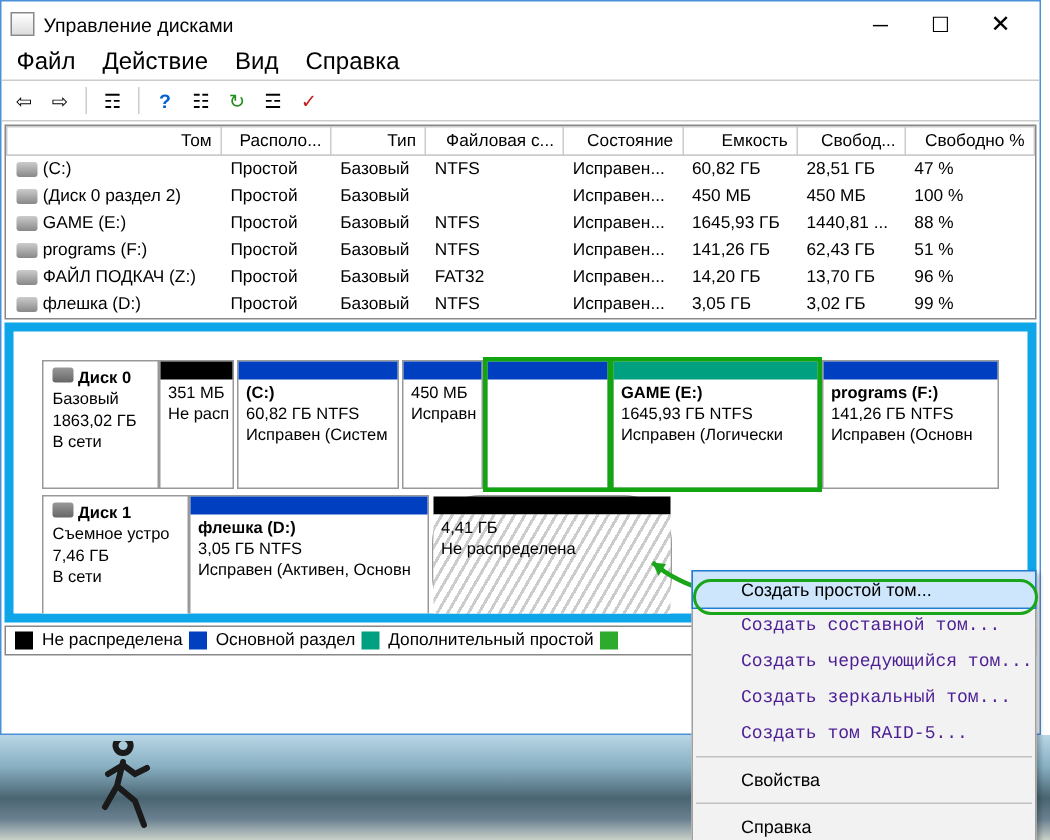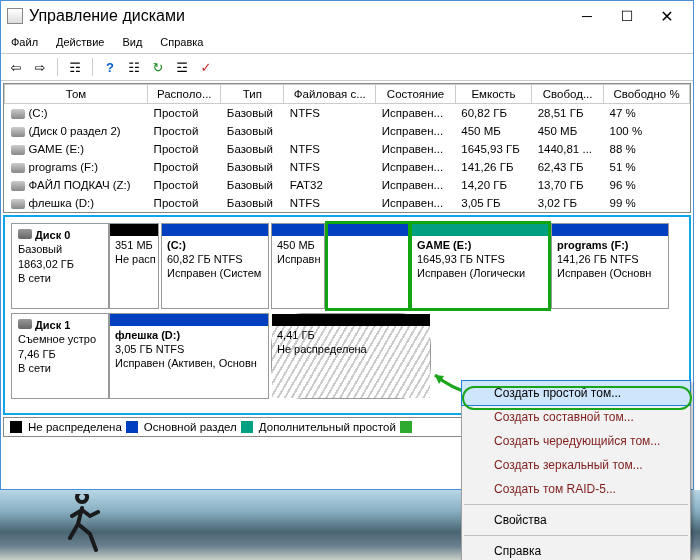--- a/index.html
+++ b/index.html
@@ -2,60 +2,60 @@
 <html><head>
 <meta charset="utf-8">
 <style>
   * { box-sizing: border-box; margin: 0; padding: 0; }
   body { font-family: "Segoe UI", Tahoma, sans-serif; font-size: 12px; background: #fff; width: 700px; height: 560px; overflow: hidden; position: relative; }
   
   .window { border: 1px solid #4a90d9; width: 694px; height: 490px; background: #fff; position: relative; }
   
   .titlebar { height: 30px; display: flex; align-items: center; padding: 0 6px; }
   .titlebar .app-icon { width: 16px; height: 16px; margin-right: 6px; border: 1px solid #888; background: linear-gradient(#fff,#ddd); }
-  .titlebar .title { flex: 1; font-size: 16px; }
+  .titlebar .title { flex: 1; font-size: 13px; }
   .win-btns { display: flex; }
   .win-btn { width: 40px; height: 28px; display: flex; align-items: center; justify-content: center; font-size: 14px; cursor: pointer; }
   .win-btn.close { font-size: 16px; }
   
   .menubar { height: 22px; display: flex; align-items: center; padding: 2px 10px; gap: 18px; }
-  .menubar span { font-size: 11px; cursor: pointer; }
+  .menubar span { font-size: 16px; cursor: pointer; }
   
   .toolbar { height: 28px; border-top: 1px solid #ccc; border-bottom: 1px solid #ccc; display: flex; align-items: center; padding: 0 4px; gap: 2px; }
   .tb-btn { width: 22px; height: 22px; display:flex; align-items:center; justify-content:center; border: 1px solid transparent; font-size: 13px; cursor: pointer;}
   .tb-sep { width: 1px; height: 18px; background: #ccc; margin: 0 4px; }
   
   .listpane { border: 1px solid #888; margin: 2px; }
   table.vols { width: 100%; border-collapse: collapse; font-size: 11.5px; }
-  table.vols th { background: #fff; border: 1px solid #ccc; text-align: center; padding: 3px 6px; font-weight: normal; }
+  table.vols th { background: #fff; border: 1px solid #ccc; text-align: right; padding: 3px 6px; font-weight: normal; }
   table.vols td { padding: 3px 6px; border: none; white-space: nowrap; }
   .disk-ico { display:inline-block; width:14px; height:10px; background:linear-gradient(#ccc,#888); border-radius:2px; margin-right:4px; vertical-align:middle;}
   
-  .graphpane { border: 2px solid #0ea5e9; margin: 2px; padding: 6px; height: 200px; overflow: hidden; }
+  .graphpane { border: 6px solid #0ea5e9; margin: 2px; padding: 19px; height: 200px; overflow: hidden; }
   .diskrow { display: flex; height: 86px; margin-bottom: 4px; }
   .disk-label { width: 98px; border: 1px solid #999; padding: 4px 6px; font-size: 11px; line-height: 1.3; background:#fff; }
   .disk-label .ico { display:inline-block; width:14px; height:10px; background:linear-gradient(#999,#666); border-radius:2px; margin-right:3px;}
   .disk-strip { flex: 1; display: flex; gap:2px; }
   .part { border: 1px solid #999; display:flex; flex-direction:column; position:relative; }
   .part .topbar { height: 12px; }
   .part .body { flex:1; padding: 3px 5px; font-size: 11px; line-height:1.25; white-space: nowrap; overflow:hidden; }
   .tb-blue { background: #0040c0; }
   .tb-black { background: #000; }
   .tb-teal { background: #00a080; }
   .tb-none { background: #000; }
   .outlined-green { outline: 3px solid #12a512; outline-offset: -1px; }
   .hatched .body { background: repeating-linear-gradient(120deg, #fff, #fff 4px, #ccc 4px, #ccc 6px); }
 
   .legend { height: 20px; border:1px solid #888; margin: 2px; display:flex; align-items:center; gap:4px; padding:0 6px; font-size:11.5px;}
   .sw { display:inline-block; width:12px; height:12px; margin-right:2px;}
   
   .ctxmenu { position: absolute; left: 461px; top: 380px; width: 230px; background: #f2f2f2; border: 1px solid #a0a0a0; box-shadow: 2px 2px 3px rgba(0,0,0,.25); font-size: 12px; z-index: 50; }
   .ctxmenu .item { padding: 5px 32px; white-space: nowrap; }
   .ctxmenu .item.enabled { color:#000; cursor:pointer; }
-  .ctxmenu .item.disabled { color:#7f1d1d; }
+  .ctxmenu .item.disabled { color:#4c1d95;font-family:Liberation Mono, monospace; }
   .ctxmenu .item.hl { background: #cde6fb; outline: 1.5px solid #1d7fd8; }
   .ctxmenu hr { border:none; border-top:1px solid #c0c0c0; margin:3px 2px; }
   
   .annot-arrow { position:absolute; left:430px; top:370px; width:50px; height:30px; pointer-events:none; z-index:40;}
   .annot-circle { position:absolute; left:462px; top:386px; width:230px; height:24px; border:2px solid #1aa51a; border-radius: 12px; pointer-events:none; z-index:55;}
   
   .bg-photo { position:absolute; left:0; top:490px; width:700px; height:70px; background: linear-gradient(to bottom, #b8d6e6, #88b0c2 30%, #4a6572 60%, #6a8090 80%, #c8d0c8); z-index:-1;}
   .runner { position:absolute; left:60px; top:494px; width:50px; height:64px; }
 </style>
 </head>

